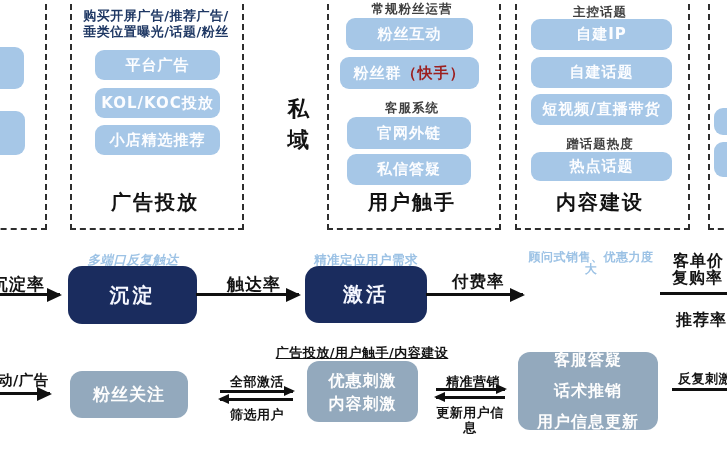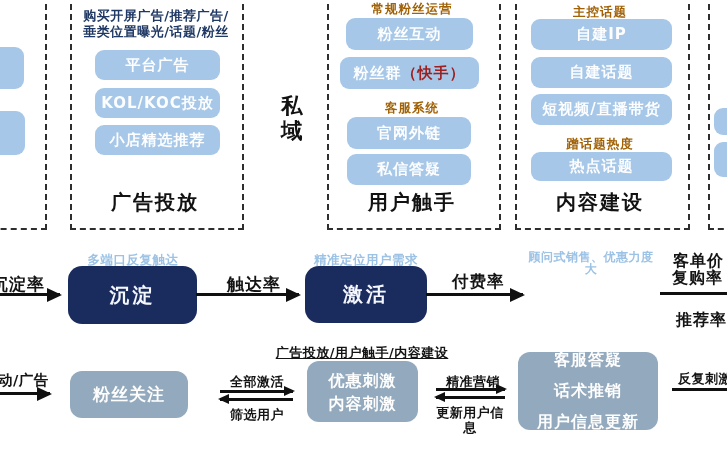--- a/index.html
+++ b/index.html
@@ -7,28 +7,28 @@
     position:relative;width:727px;height:450px;background:#ffffff;
     overflow:hidden;font-family:"DejaVu Sans","Liberation Sans",sans-serif;
   }
   .dashed-group{position:absolute;border:2px dashed #2e2e2e;background:transparent;}
   .chip{
     position:absolute;background:#a6c7e7;border-radius:9px;
     display:flex;align-items:center;justify-content:center;
     color:#fcfdff;font-weight:bold;font-size:15px;letter-spacing:1px;text-align:right;
   }
   .chip .accent{color:#9c2020;}
-  .hdr{position:absolute;color:#a16207;font-weight:bold;font-size:12.5px;
+  .hdr{position:absolute;color:#404040;font-weight:bold;font-size:12.5px;
        text-align:center;letter-spacing:1px;white-space:nowrap;}
   .hdr2{position:absolute;color:#1f3864;font-weight:bold;font-size:13px;
        text-align:center;letter-spacing:0.5px;white-space:nowrap;}
   .seclabel{position:absolute;color:#121212;font-weight:bold;font-size:20px;
        text-align:center;letter-spacing:2px;}
   .vlabel{position:absolute;color:#121212;font-weight:bold;font-size:21.5px;
-       line-height:25px;width:28px;word-break:break-all;text-align:left;}
+       line-height:31px;width:28px;word-break:break-all;text-align:right;}
   .navy-box{
     position:absolute;background:#1a2c5e;border-radius:14px;
     display:flex;align-items:center;justify-content:center;
     color:#f5f7ff;font-weight:bold;font-size:20px;letter-spacing:3px;
   }
   .grey-box{
     position:absolute;background:#93a9bd;border-radius:12px;
     display:flex;flex-direction:column;align-items:center;justify-content:center;
     color:#fdfdfd;font-weight:bold;font-size:16px;letter-spacing:1px;
   }
@@ -86,21 +86,21 @@
   <div class="chip" style="left:531px;top:57px;width:141px;height:31px;">自建话题</div>
   <div class="chip" style="left:531px;top:94px;width:141px;height:31px;">短视频/直播带货</div>
   <div class="hdr" style="left:550px;top:136px;width:100px;">蹭话题热度</div>
   <div class="chip" style="left:531px;top:152px;width:141px;height:29px;">热点话题</div>
   <div class="seclabel" style="left:545px;top:189px;width:110px;">内容建设</div>
 
   <div class="dashed-group" style="left:708px;top:-16px;width:120px;height:242px;"></div>
   <div class="chip" style="left:714px;top:108px;width:45px;height:27px;"></div>
   <div class="chip" style="left:714px;top:142px;width:45px;height:35px;"></div>
 
-  <div class="ann" style="left:70px;top:252px;width:126px;">多端口反复触达</div>
+  <div class="ann" style="left:70px;top:252px;width:126px;font-style:italic;">多端口反复触达</div>
   <div class="rate" style="left:-9px;top:273px;">沉淀率</div>
   <div class="arrow-r" style="left:-4px;top:293px;width:64px;"></div>
   <div class="navy-box" style="left:68px;top:266px;width:129px;height:58px;">沉淀</div>
 
   <div class="rate" style="left:227px;top:273px;">触达率</div>
   <div class="arrow-r" style="left:196px;top:293px;width:103px;"></div>
   <div class="ann" style="left:303px;top:252px;width:126px;">精准定位用户需求</div>
   <div class="navy-box" style="left:305px;top:266px;width:122px;height:57px;">激活</div>
 
   <div class="rate" style="left:452px;top:271px;font-size:16.5px;">付费率</div>

